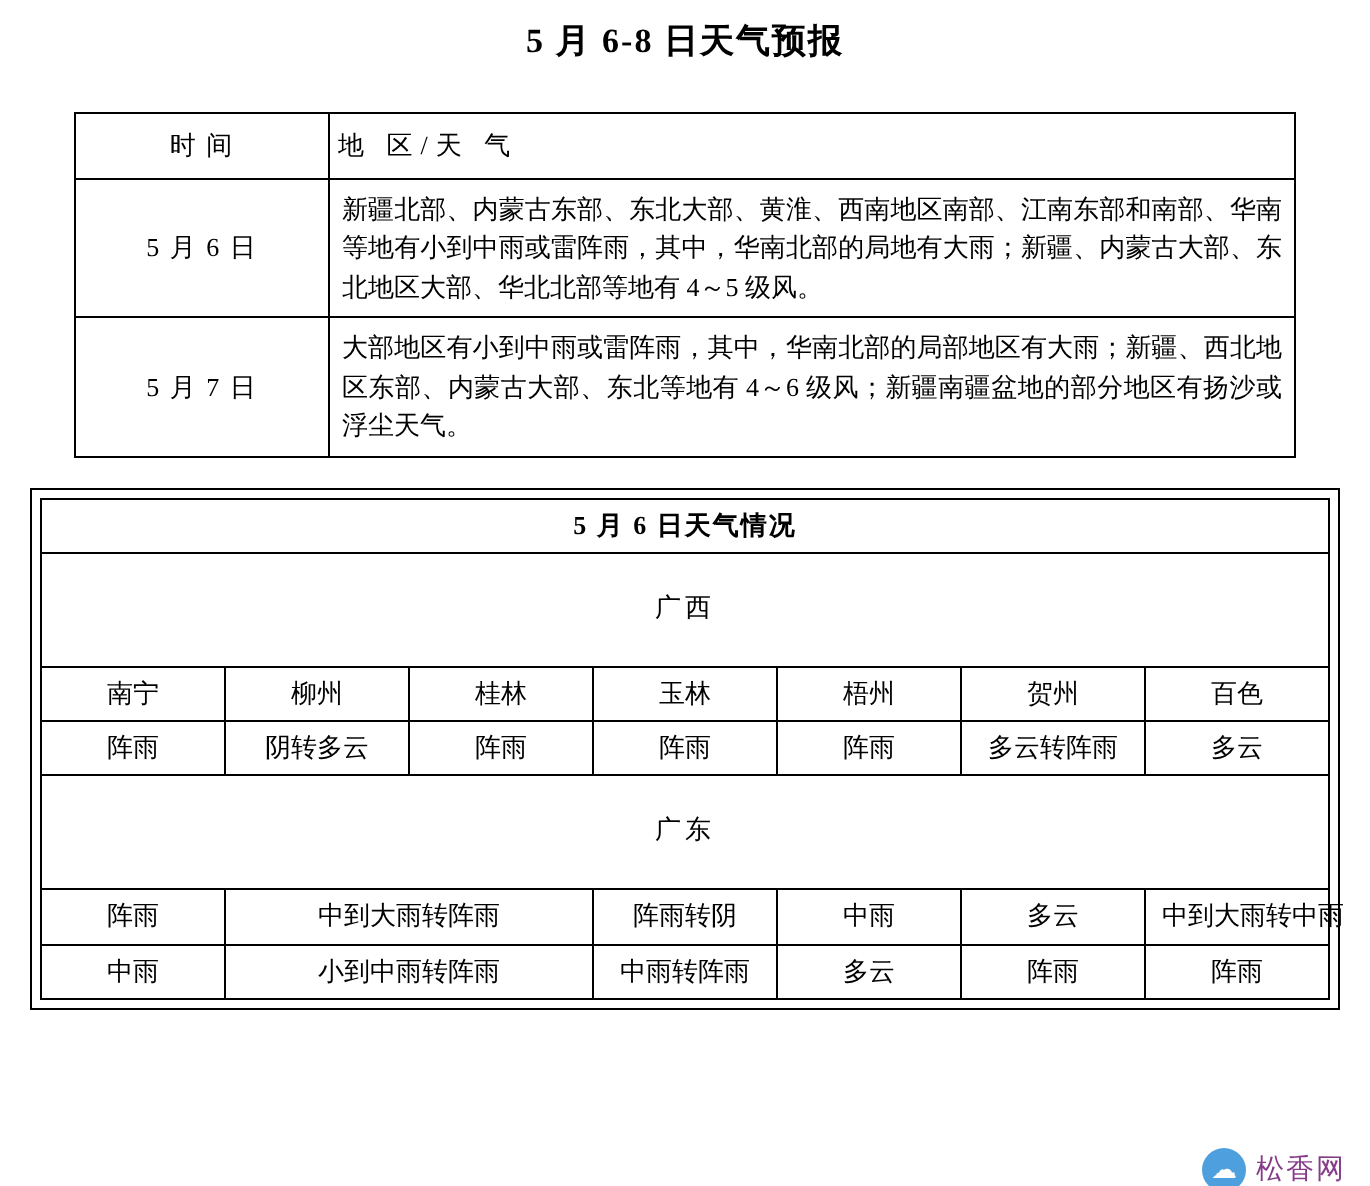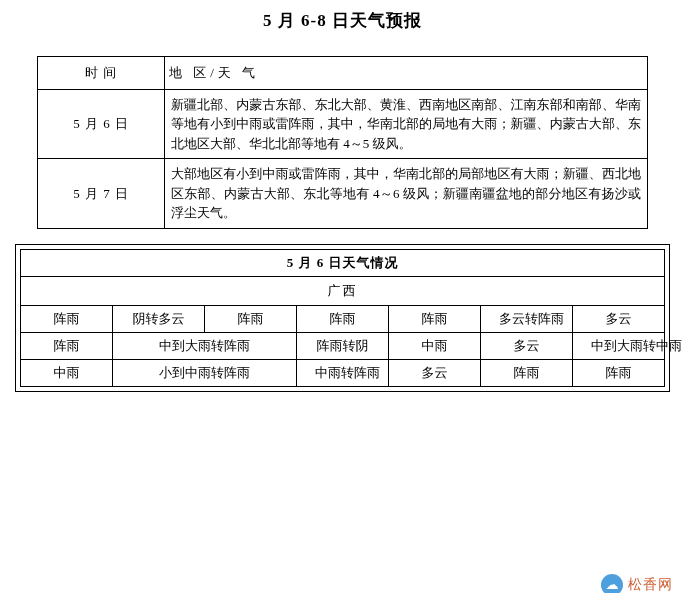--- a/index.html
+++ b/index.html
@@ -70,34 +70,35 @@
     box-sizing: border-box;
   }
   .detail-table {
     width: 100%;
     border: 1px solid #000;
   }
   .detail-table td {
     border: 1px solid #000;
     text-align: center;
     font-size: 13px;
-    padding: 4px 18px;
+    padding: 4px 8px;
     line-height: 1.4;
     white-space: nowrap;
   }
   .detail-title {
     font-weight: bold;
     font-size: 14px;
     letter-spacing: 1px;
     padding: 5px 2px;
   }
   .province-row td {
     font-weight: normal;
     letter-spacing: 2px;
-    padding: 5px 2px;
+    padding: 19px 2px;
+    font-family: Liberation Mono, monospace;
   }
   .watermark {
     position: absolute;
     right: 12px;
     bottom: 6px;
     display: flex;
     align-items: center;
     gap: 5px;
     opacity: 0.85;
   }
@@ -106,21 +107,21 @@
     height: 22px;
     border-radius: 50%;
     background: #2f8fd8;
     color: #fff;
     font-size: 13px;
     line-height: 22px;
     text-align: center;
     font-family: "Liberation Sans", sans-serif;
   }
   .wm-text {
-    color: #c2410c;
+    color: #701a75;
     font-size: 14px;
     font-family: "Liberation Sans", sans-serif;
     letter-spacing: 1px;
   }
 </style>
 </head>
 <body>
 
 <div class="page">
 
@@ -147,29 +148,41 @@
     <table class="detail-table">
       <tbody>
         <tr>
           <td class="detail-title" colspan="7">5 月 6 日天气情况</td>
         </tr>
 
         <tr class="province-row">
           <td colspan="7">广西</td>
         </tr>
         <tr>
+          <td>南宁</td>
+          <td>柳州</td>
+          <td>桂林</td>
+          <td>玉林</td>
+          <td>梧州</td>
+          <td>贺州</td>
+          <td>百色</td>
+        </tr>
+        <tr>
           <td>阵雨</td>
           <td>阴转多云</td>
           <td>阵雨</td>
           <td>阵雨</td>
           <td>阵雨</td>
           <td>多云转阵雨</td>
           <td>多云</td>
         </tr>
 
+        <tr class="province-row">
+          <td colspan="7">广东</td>
+        </tr>
         <tr>
           <td>阵雨</td>
           <td colspan="2">中到大雨转阵雨</td>
           <td>阵雨转阴</td>
           <td>中雨</td>
           <td>多云</td>
           <td>中到大雨转中雨</td>
         </tr>
 
         <tr>

